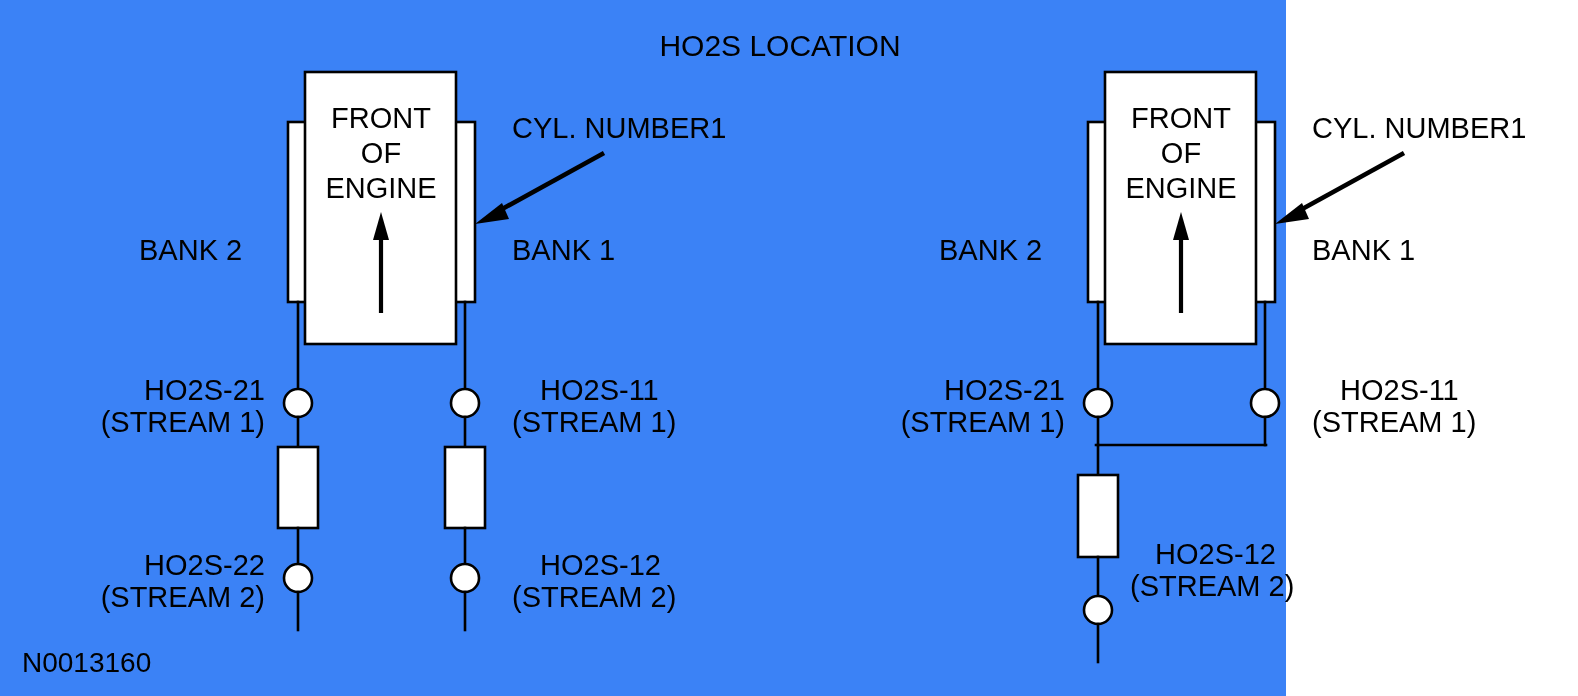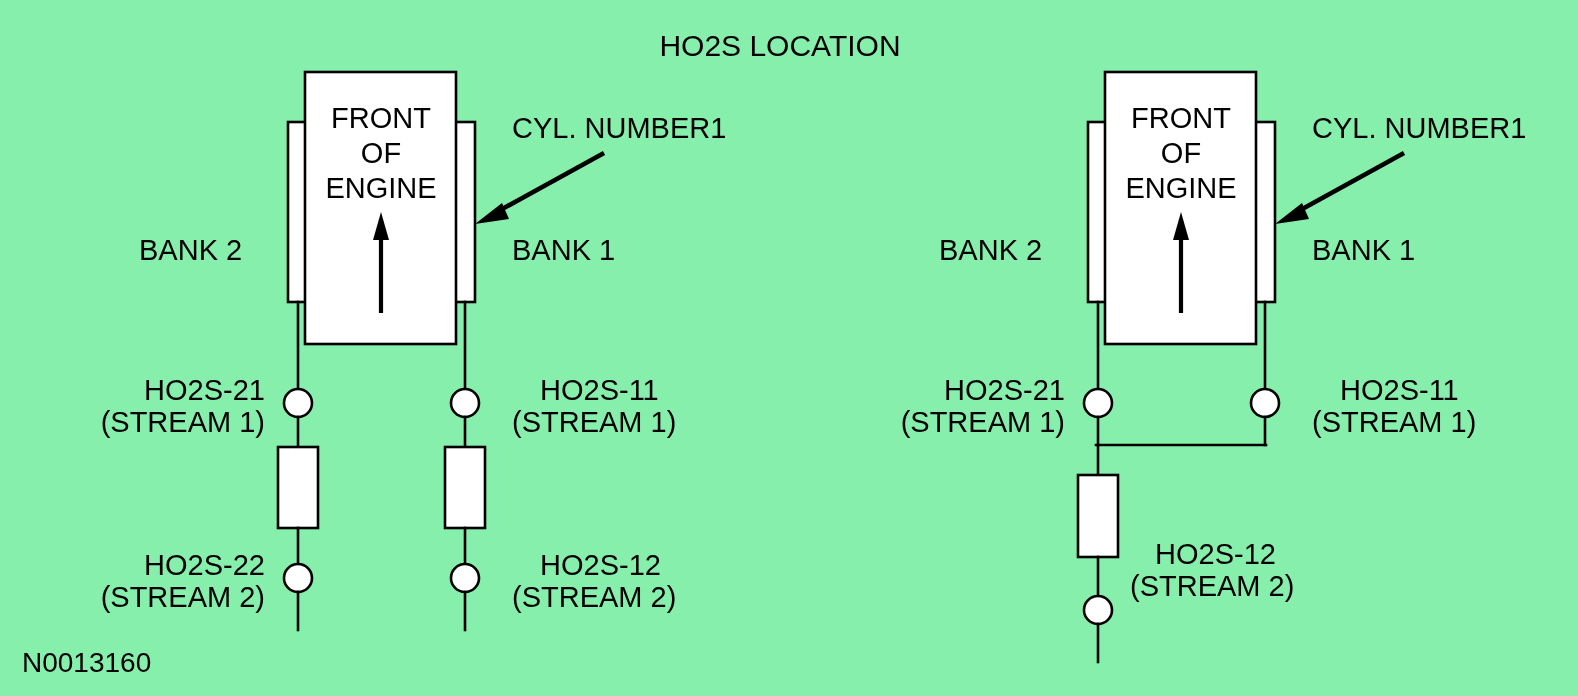--- a/index.html
+++ b/index.html
@@ -10,23 +10,23 @@
   }
   body {
     width: 1578px;
     height: 696px;
     font-family: "Liberation Sans", sans-serif;
     color: #000000;
     overflow: hidden;
   }
   #figure-root {
     position: relative;
-    width: 1578px;
+    width: 1286px;
     height: 696px;
-    background: #86efac;
+    background: #3b82f6;
   }
   svg.diagram-canvas {
     position: absolute;
     left: 0;
     top: 0;
     width: 1578px;
     height: 696px;
     display: block;
   }
   .ln {

